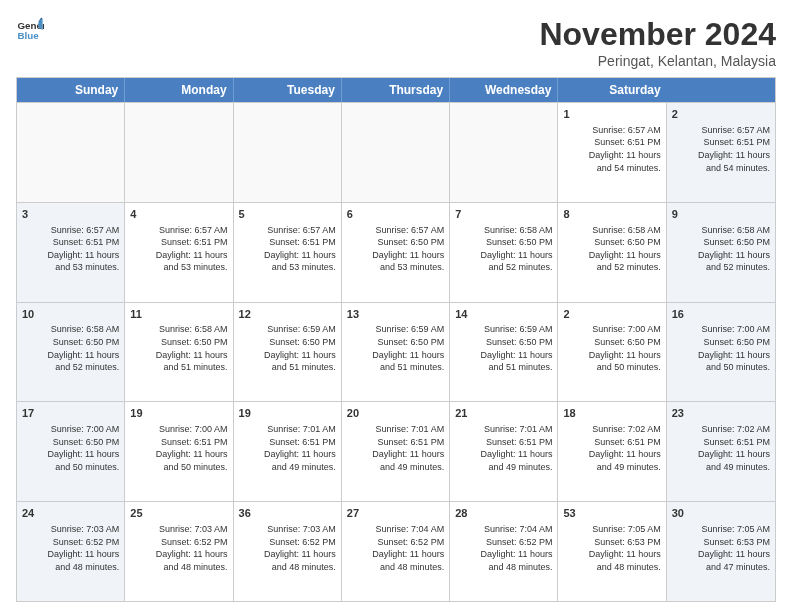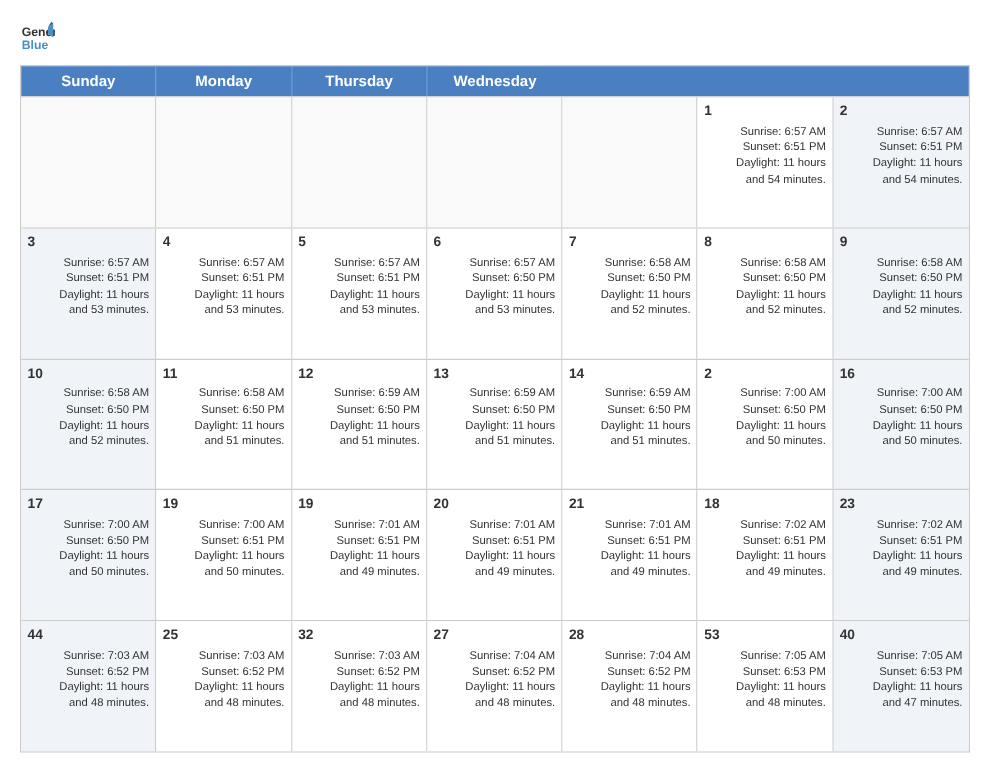--- a/index.html
+++ b/index.html
@@ -54,21 +54,21 @@
       display: grid;
       grid-template-columns: repeat(7, 1fr);
       background: #4a7fc1;
     }
     .cal-header-cell {
       color: white;
       font-weight: bold;
       font-size: 12px;
       padding: 5px 6px;
       border-right: 1px solid #6a9fd1;
-      text-align: center;
+      text-align: right;
     }
     .cal-header-cell:last-child { border-right: none; }
     .cal-body {
       flex: 1;
       display: flex;
       flex-direction: column;
     }
     .cal-week {
       display: grid;
       grid-template-columns: repeat(7, 1fr);
@@ -105,28 +105,34 @@
 <div class="page">
   <div class="header">
     <div class="logo">
       <svg class="logo-icon" viewBox="0 0 40 40">
         <text x="2" y="18" font-size="14" font-weight="bold" fill="#333" font-family="Arial">General</text>
         <text x="2" y="33" font-size="14" font-weight="bold" fill="#4a90c4" font-family="Arial">Blue</text>
         <polygon points="32,8 38,4 38,20 32,16" fill="#4a90c4"></polygon>
         <polygon points="32,8 38,4 36,2" fill="#2a6090"></polygon>
       </svg>
     </div>
+    <div class="title-block">
+      <div class="month-title">November 2024</div>
+      <div class="subtitle">Peringat, Kelantan, Malaysia</div>
+    </div>
   </div>
 
   <div class="calendar">
     <div class="cal-header-row" id="cal-header">
         <div class="cal-header-cell">Sunday</div>
         <div class="cal-header-cell">Monday</div>
+        <div class="cal-header-cell">Tuesday</div>
         <div class="cal-header-cell">Thursday</div>
         <div class="cal-header-cell">Wednesday</div>
+        <div class="cal-header-cell">Saturday</div>
       </div>
     <div class="cal-body" id="cal-body">
         <div class="cal-week">
           <div class="cal-cell empty"></div>
           <div class="cal-cell empty"></div>
           <div class="cal-cell empty"></div>
           <div class="cal-cell empty"></div>
           <div class="cal-cell empty"></div>
           <div class="cal-cell">
             <div class="day-num">1</div>
@@ -291,35 +297,35 @@
           <div class="cal-cell shaded">
             <div class="day-num">23</div>
             <div class="day-info" style="white-space: pre-line;">Sunrise: 7:02 AM
 Sunset: 6:51 PM
 Daylight: 11 hours
 and 49 minutes.</div>
           </div>
         </div>
         <div class="cal-week">
           <div class="cal-cell shaded">
-            <div class="day-num">44</div>
+            <div class="day-num">24</div>
             <div class="day-info" style="white-space: pre-line;">Sunrise: 7:03 AM
 Sunset: 6:52 PM
 Daylight: 11 hours
 and 48 minutes.</div>
           </div>
           <div class="cal-cell">
             <div class="day-num">25</div>
             <div class="day-info" style="white-space: pre-line;">Sunrise: 7:03 AM
 Sunset: 6:52 PM
 Daylight: 11 hours
 and 48 minutes.</div>
           </div>
           <div class="cal-cell">
-            <div class="day-num">32</div>
+            <div class="day-num">36</div>
             <div class="day-info" style="white-space: pre-line;">Sunrise: 7:03 AM
 Sunset: 6:52 PM
 Daylight: 11 hours
 and 48 minutes.</div>
           </div>
           <div class="cal-cell">
             <div class="day-num">27</div>
             <div class="day-info" style="white-space: pre-line;">Sunrise: 7:04 AM
 Sunset: 6:52 PM
 Daylight: 11 hours
@@ -333,21 +339,21 @@
 and 48 minutes.</div>
           </div>
           <div class="cal-cell">
             <div class="day-num">53</div>
             <div class="day-info" style="white-space: pre-line;">Sunrise: 7:05 AM
 Sunset: 6:53 PM
 Daylight: 11 hours
 and 48 minutes.</div>
           </div>
           <div class="cal-cell shaded">
-            <div class="day-num">40</div>
+            <div class="day-num">30</div>
             <div class="day-info" style="white-space: pre-line;">Sunrise: 7:05 AM
 Sunset: 6:53 PM
 Daylight: 11 hours
 and 47 minutes.</div>
           </div>
         </div>
       </div>
   </div>
 </div>
 

